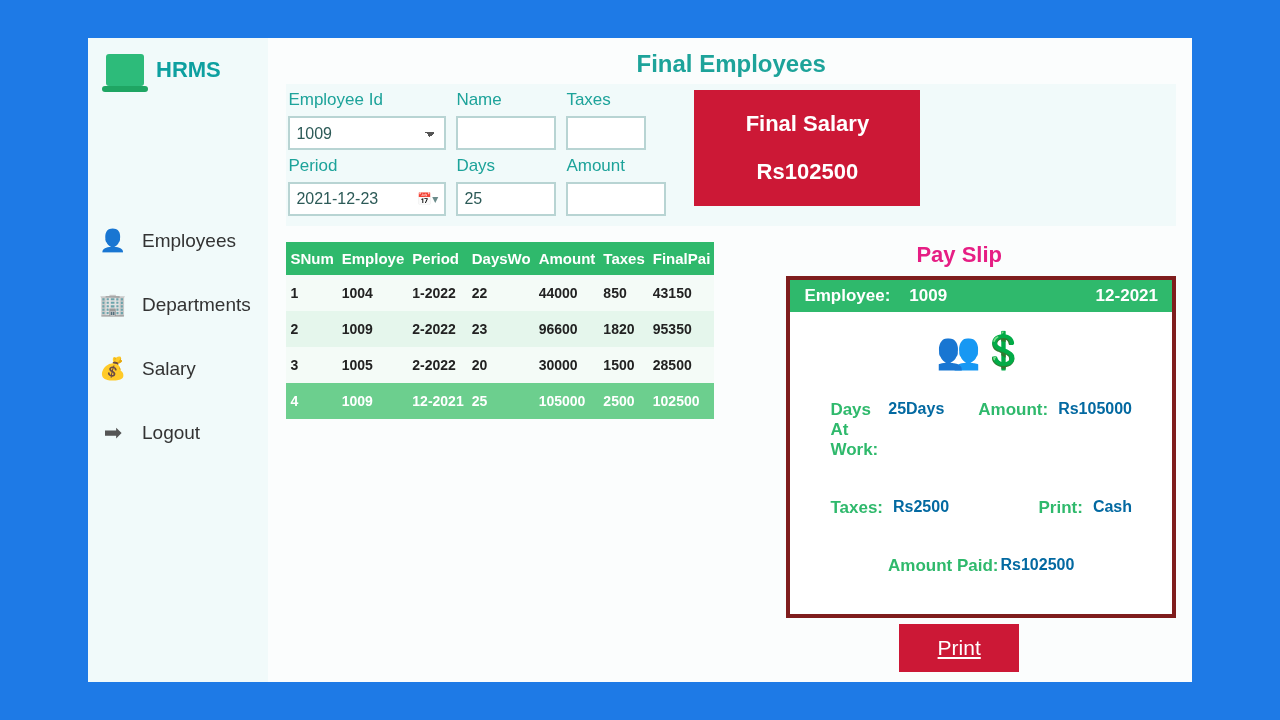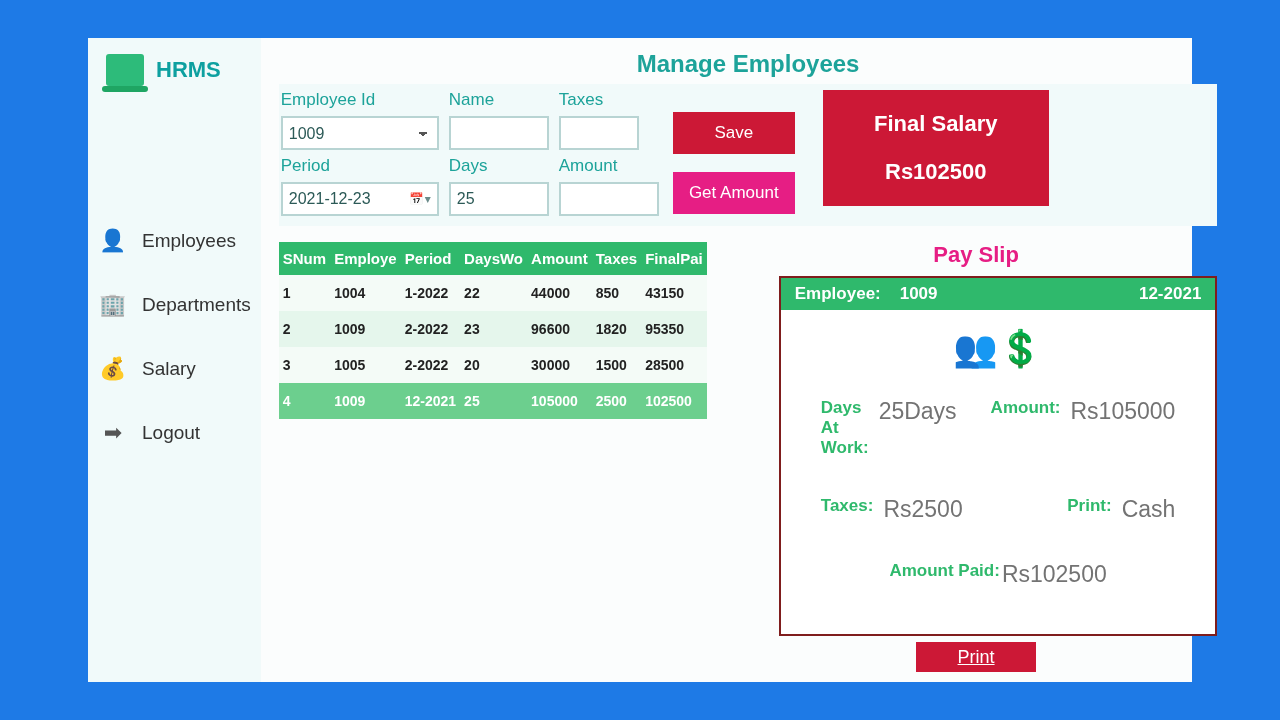--- a/index.html
+++ b/index.html
@@ -34,31 +34,31 @@
 .list-title { text-align:center; color:#1da39a; font-size: 22px; font-weight:600; margin-bottom: 8px; }
 table { width:100%; border-collapse: collapse; font-size: 14px; }
 thead th { background:#2fb96c; color:#fff; text-align:left; padding: 8px 4px; font-weight:600; font-size:15px;}
 tbody td { padding: 10px 4px; color:#222; font-weight:600; }
 tbody tr:nth-child(even) { background:#e5f6ec; }
 tbody tr:nth-child(odd) { background:#f4fbf7; }
 tbody tr.selected { background:#6ccf8e !important; color:#fff; }
 tbody tr.selected td { color:#fff; }
 .slip-area { flex:1; display:flex; flex-direction:column; }
 .slip-title { text-align:center; color:#e61e84; font-size: 22px; font-weight:600; margin-bottom: 8px; }
-.slip-card { border:2px solid #7f1d1d; background:#fff; flex:1; overflow:hidden;margin-left:44px; }
+.slip-card { border:4px solid #7f1d1d; background:#fff; flex:1; overflow:hidden;margin-left:44px; }
 .slip-head { background:#2fb96c; color:#fff; display:flex; justify-content:space-between; padding: 6px 14px; font-size:17px; font-weight:600; }
 .slip-body { padding: 18px 40px; }
 .slip-icon { text-align:center; font-size:36px; color:#6a8b8a; margin-bottom: 28px; }
 .slip-row { display:flex; gap: 34px; margin-bottom: 38px; }
 .pair { display:flex; gap: 10px; }
 .k { color:#2fb96c; font-size:17px; font-weight:600; }
-.v { color:#737373; font-size:23px; font-weight:400; }
+.v { color:#0369a1; font-size:16px; font-weight:700; }
 .slip-paid { display:flex; gap: 2px; justify-content:center; }
 .print-row { text-align:center; margin-top: 6px; }
-.btn-print { background:#cc1836; color:#fff; border:none; width:120px; height:30px; font-size:18px; cursor:pointer;text-decoration:underline; }
+.btn-print { background:#cc1836; color:#fff; border:none; width:120px; height:48px; font-size:21px; cursor:pointer;text-decoration:underline; }
 </style>
 </head>
 <body>
 
 <div class="app">
   <aside class="sidebar">
     <div class="logo-row">
       <div class="logo-icon"></div>
       <div class="logo-text">HRMS</div>
     </div>
@@ -76,21 +76,21 @@
         <span>Salary</span>
       </div>
       <div class="nav-item">
         <span class="nav-icon">➡</span>
         <span>Logout</span>
       </div>
     </nav>
   </aside>
 
   <main class="main">
-    <h1 class="page-title">Manage Employees</h1>
+    <h1 class="page-title">Final Employees</h1>
 
     <div class="form-area">
       <div class="form-left">
         <div class="label">Employee Id</div>
         <div class="label">Name</div>
         <div class="label">Taxes</div>
 
         <select class="select">
           <option>1009</option>
         </select>
@@ -102,24 +102,20 @@
         <div class="label">Amount</div>
 
         <div class="datebox">
           <span>2021-12-23</span>
           <span class="date-icon">📅▾</span>
         </div>
         <input class="input" value="25" style="">
         <input class="input" value="" style="">
       </div>
 
-      <div class="btns">
-        <button class="btn btn-save">Save</button>
-        <button class="btn btn-get">Get Amount</button>
-      </div>
 
       <div class="final-box">
         <div class="final-title">Final Salary</div>
         <div class="final-val">Rs102500</div>
       </div>
     </div>
 
     <div class="mid">
       <div class="list-area">
         <table>

